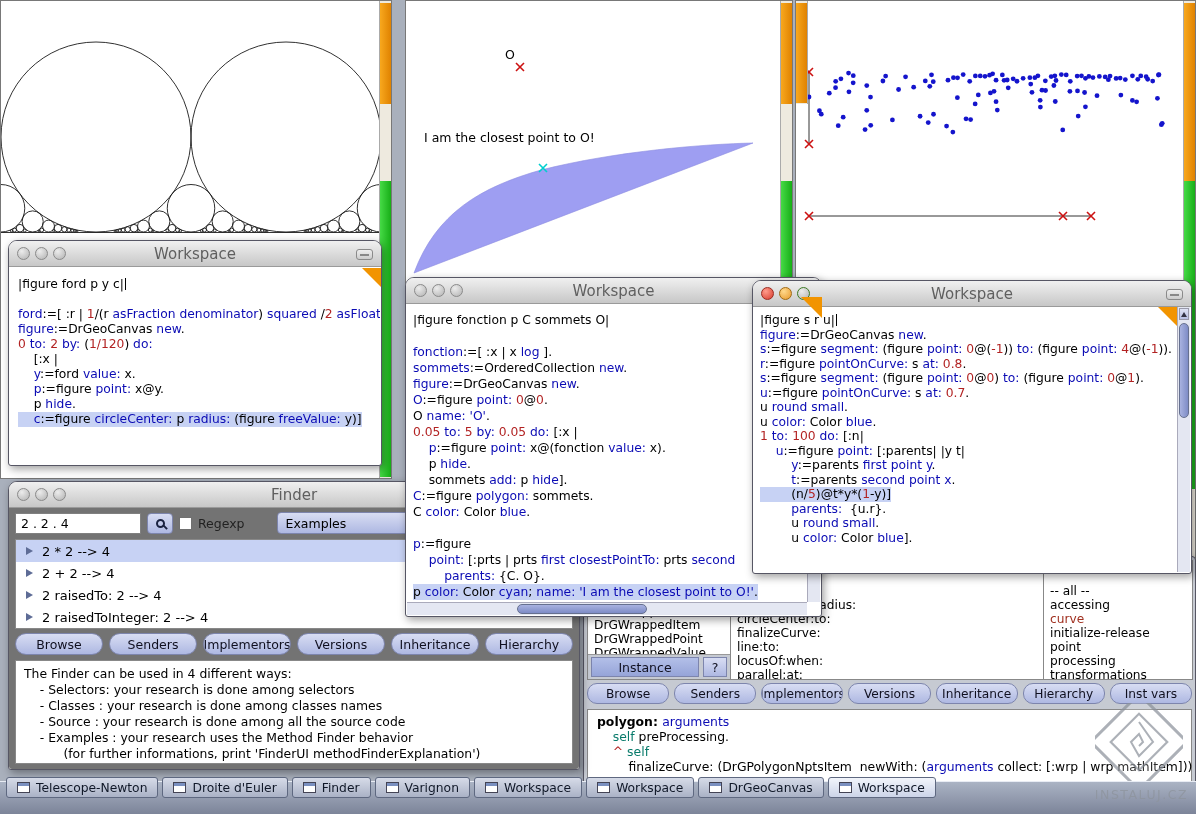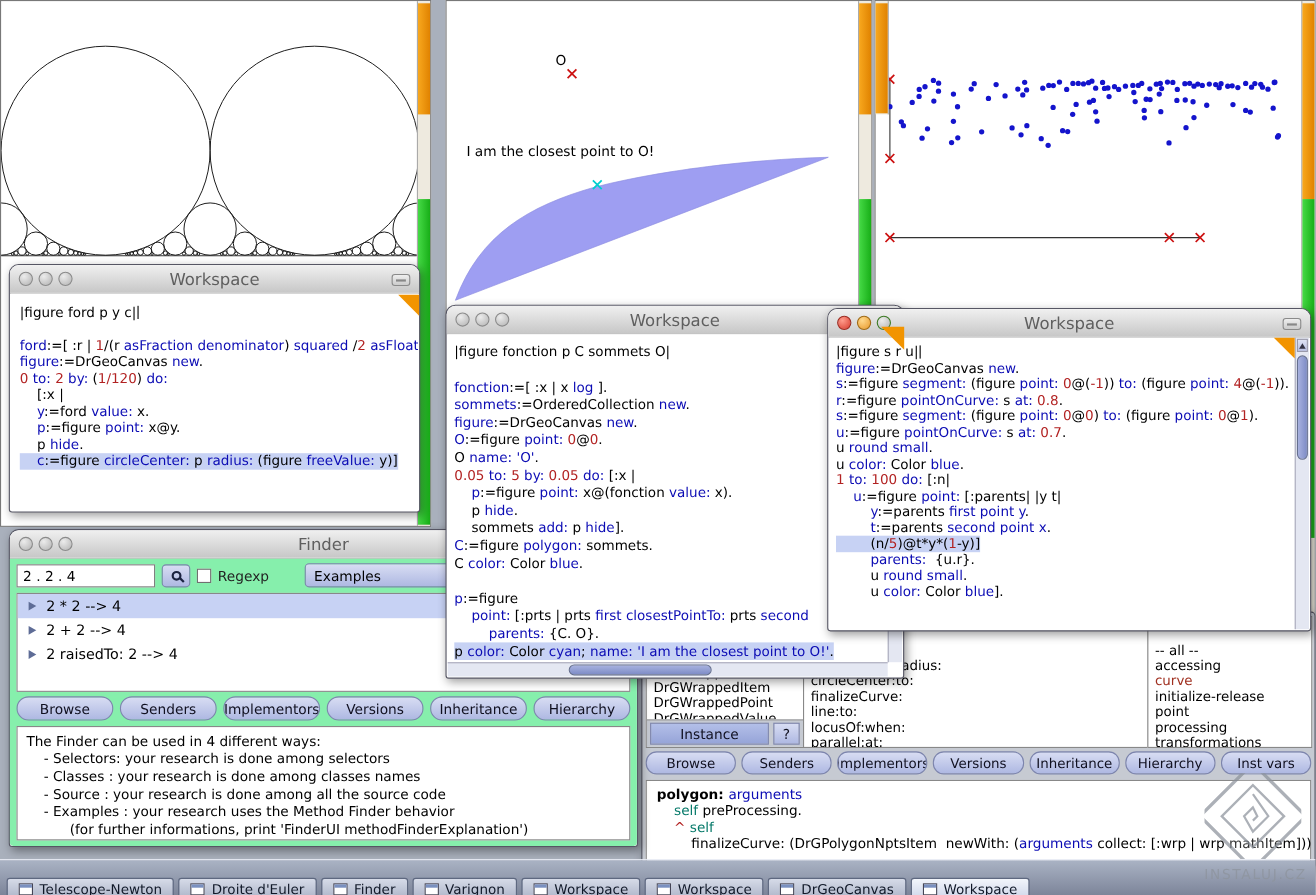--- a/index.html
+++ b/index.html
@@ -63,21 +63,21 @@
   .hthumb{position:absolute;top:1px;bottom:1px;border-radius:6px;border:1px solid #66708f;
           background:linear-gradient(#a8b2e0,#7e8cc6);}
 
   
   .sqbtn{display:flex;align-items:center;justify-content:center;height:22px;
          background:linear-gradient(var(--btn1),var(--btn2));border:1px solid var(--btnbrd);
          border-radius:11px;font-size:12.5px;color:#101020;white-space:nowrap;overflow:hidden;}
   .sqbtn.pressed{background:linear-gradient(#b3bfe8,#96a4d8);}
 
   
-  .fbody{position:absolute;left:0;right:0;top:26px;bottom:0;background:#86efac;border-radius:0 0 3px 3px;padding-left:16px;}
+  .fbody{position:absolute;left:0;right:0;top:26px;bottom:0;background:#737373;border-radius:0 0 3px 3px;padding-left:16px;}
   .fctrl{position:absolute;left:6px;right:6px;top:2px;height:26px;display:flex;align-items:center;gap:6px;}
   .search-field{width:126px;height:21px;background:#fff;border:1px solid #808080;
                 font:12.5px "DejaVu Sans",sans-serif;padding:1px 5px;}
   .magbtn{width:26px;height:21px;border-radius:4px;display:flex;align-items:center;justify-content:center;
           background:linear-gradient(var(--btn1),var(--btn2));border:1px solid var(--btnbrd);}
   .mag{width:9px;height:9px;border:2px solid #1a2240;border-radius:50%;position:relative;}
   .mag::after{content:"";position:absolute;width:6px;height:2px;background:#1a2240;
               transform:rotate(45deg);right:-5px;bottom:-2px;}
   .chk{width:13px;height:13px;background:#fff;border:1px solid #707070;}
   .chklbl{font-size:12.5px;color:#222;}
@@ -109,21 +109,21 @@
   .instrow{height:25px;background:#c6cad2;border-top:1px solid #999;display:flex;align-items:center;gap:4px;padding:1px 3px;}
   .instrow .sqbtn{height:20px;border-radius:0;}
   .bbtns{position:absolute;left:3px;right:3px;top:126px;height:23px;display:flex;gap:5px;}
   .bbtns .sqbtn{flex:1;height:21px;border-radius:10px;font-size:12.2px;}
   .bcode{position:absolute;left:3px;right:3px;top:152px;bottom:3px;background:#fff;border:1px solid #888;
          padding:4px 9px;font-size:12.4px;line-height:15px;}
 
   
   .taskbar{position:absolute;left:0;right:0;bottom:0;height:27px;z-index:10;
            background:linear-gradient(#aab3c4,#7c8499);border-top:1px solid #e8ecf4;
-           display:flex;align-items:flex-start;gap:4px;padding:16px 6px;}
+           display:flex;align-items:flex-end;gap:4px;padding:16px 6px;}
   .tbtn{height:21px;display:flex;align-items:center;gap:6px;padding:0 10px;
         background:linear-gradient(#d6dbe8,#aab2c6);border:1px solid #5e6880;border-radius:3px;
         font-size:12.3px;color:#101828;white-space:nowrap;}
   .tbtn.active{background:linear-gradient(#f2f5fb,#ccd4e8);}
   .tico{width:13px;height:11px;background:#fff;border:1px solid #445;position:relative;flex:none;}
   .tico::before{content:"";position:absolute;top:0;left:0;right:0;height:3px;background:#7a90c0;}
 
   
   .watermark{position:absolute;right:8px;bottom:12px;z-index:11;opacity:.72;pointer-events:none;text-align:left;}
   .watermark .wmtext{font-size:12.5px;letter-spacing:1.5px;color:#8d939c;margin-top:2px;}
@@ -467,20 +467,24 @@
           <span>2 * 2 --&gt; 4</span>
         </div>
         <div class="frow">
           <span class="tri"></span>
           <span>2 + 2 --&gt; 4</span>
         </div>
         <div class="frow">
           <span class="tri"></span>
           <span>2 raisedTo: 2 --&gt; 4</span>
         </div>
+        <div class="frow">
+          <span class="tri"></span>
+          <span>2 raisedToInteger: 2 --&gt; 4</span>
+        </div>
       </div>
     <div class="fbtns">
 
     <div class="sqbtn">
           <span>Browse</span>
         </div>
         <div class="sqbtn">
           <span>Senders</span>
         </div>
         <div class="sqbtn">

